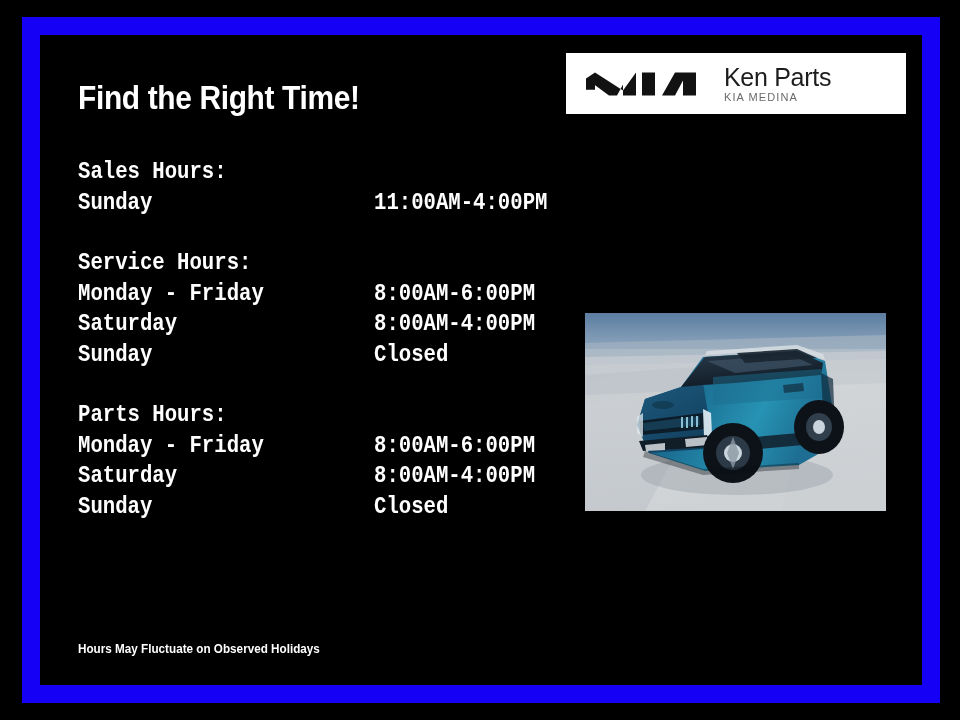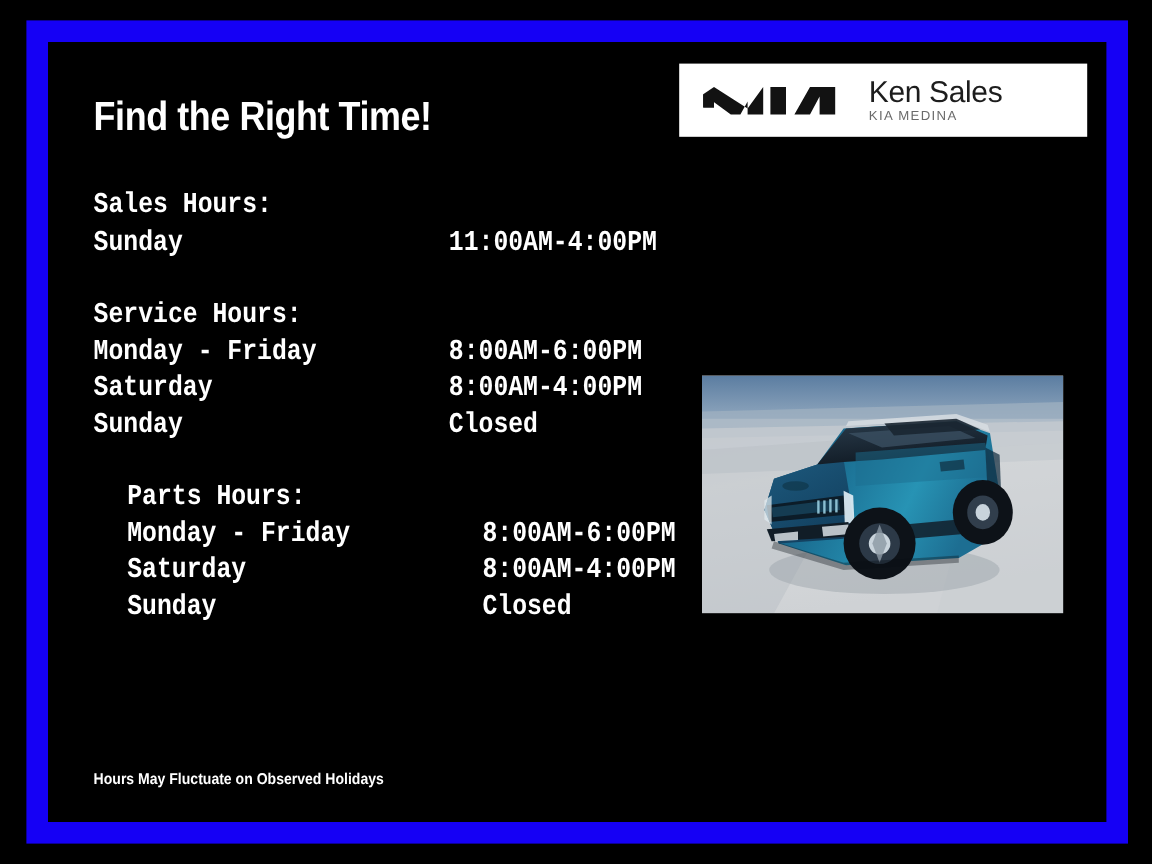--- a/index.html
+++ b/index.html
@@ -58,21 +58,21 @@
   .hours-area {
     position: absolute;
     left: 78px;
     top: 157px;
     width: 470px;
   }
   .hours-block {
     margin-bottom: 30px;
     font-family: Liberation Mono, monospace;
   }
-  .hours-block:last-child { margin-bottom: 0; margin-left: 28px; }
+  .hours-block:last-child { margin-bottom: 0; }
 
   .block-heading {
     font-size: 24px;
     font-weight: bold;
     color: #ffffff;
     line-height: 30.5px;
     height: 30.5px;
     transform: scaleX(0.86);
     transform-origin: left center;
     white-space: nowrap;
@@ -177,21 +177,21 @@
   <div class="logo-box">
     <span class="kia-mark">
       <svg viewBox="0 0 244 66" width="122" height="34" aria-hidden="true">
         <path fill="#121212" d="M30 10 L30 44 L12 44 L12 22 Z"></path>
         <path fill="#121212" d="M30 44 L30 10 L86 46 L112 10 L112 56 L86 56 L86 34 L74 56 L58 56 L12 22 L12 44 Z"></path>
         <path fill="#121212" d="M124 10 L150 10 L150 56 L124 56 Z"></path>
         <path fill="#121212" d="M164 56 L190 10 L232 10 L232 56 L206 56 L206 26 L190 56 Z"></path>
       </svg>
     </span>
     <span class="logo-text">
-      <span class="logo-name">Ken Sales</span>
+      <span class="logo-name">Ken Parts</span>
       <span class="logo-sub">KIA MEDINA</span>
     </span>
   </div>
 
   <div class="vehicle-photo">
     <svg width="301" height="198" viewBox="0 0 301 198" aria-hidden="true">
       <defs>
         <linearGradient id="skyG" x1="0" y1="0" x2="0" y2="1">
           <stop offset="0" stop-color="#5b7da1"></stop>
           <stop offset="1" stop-color="#8fa6bd"></stop>

